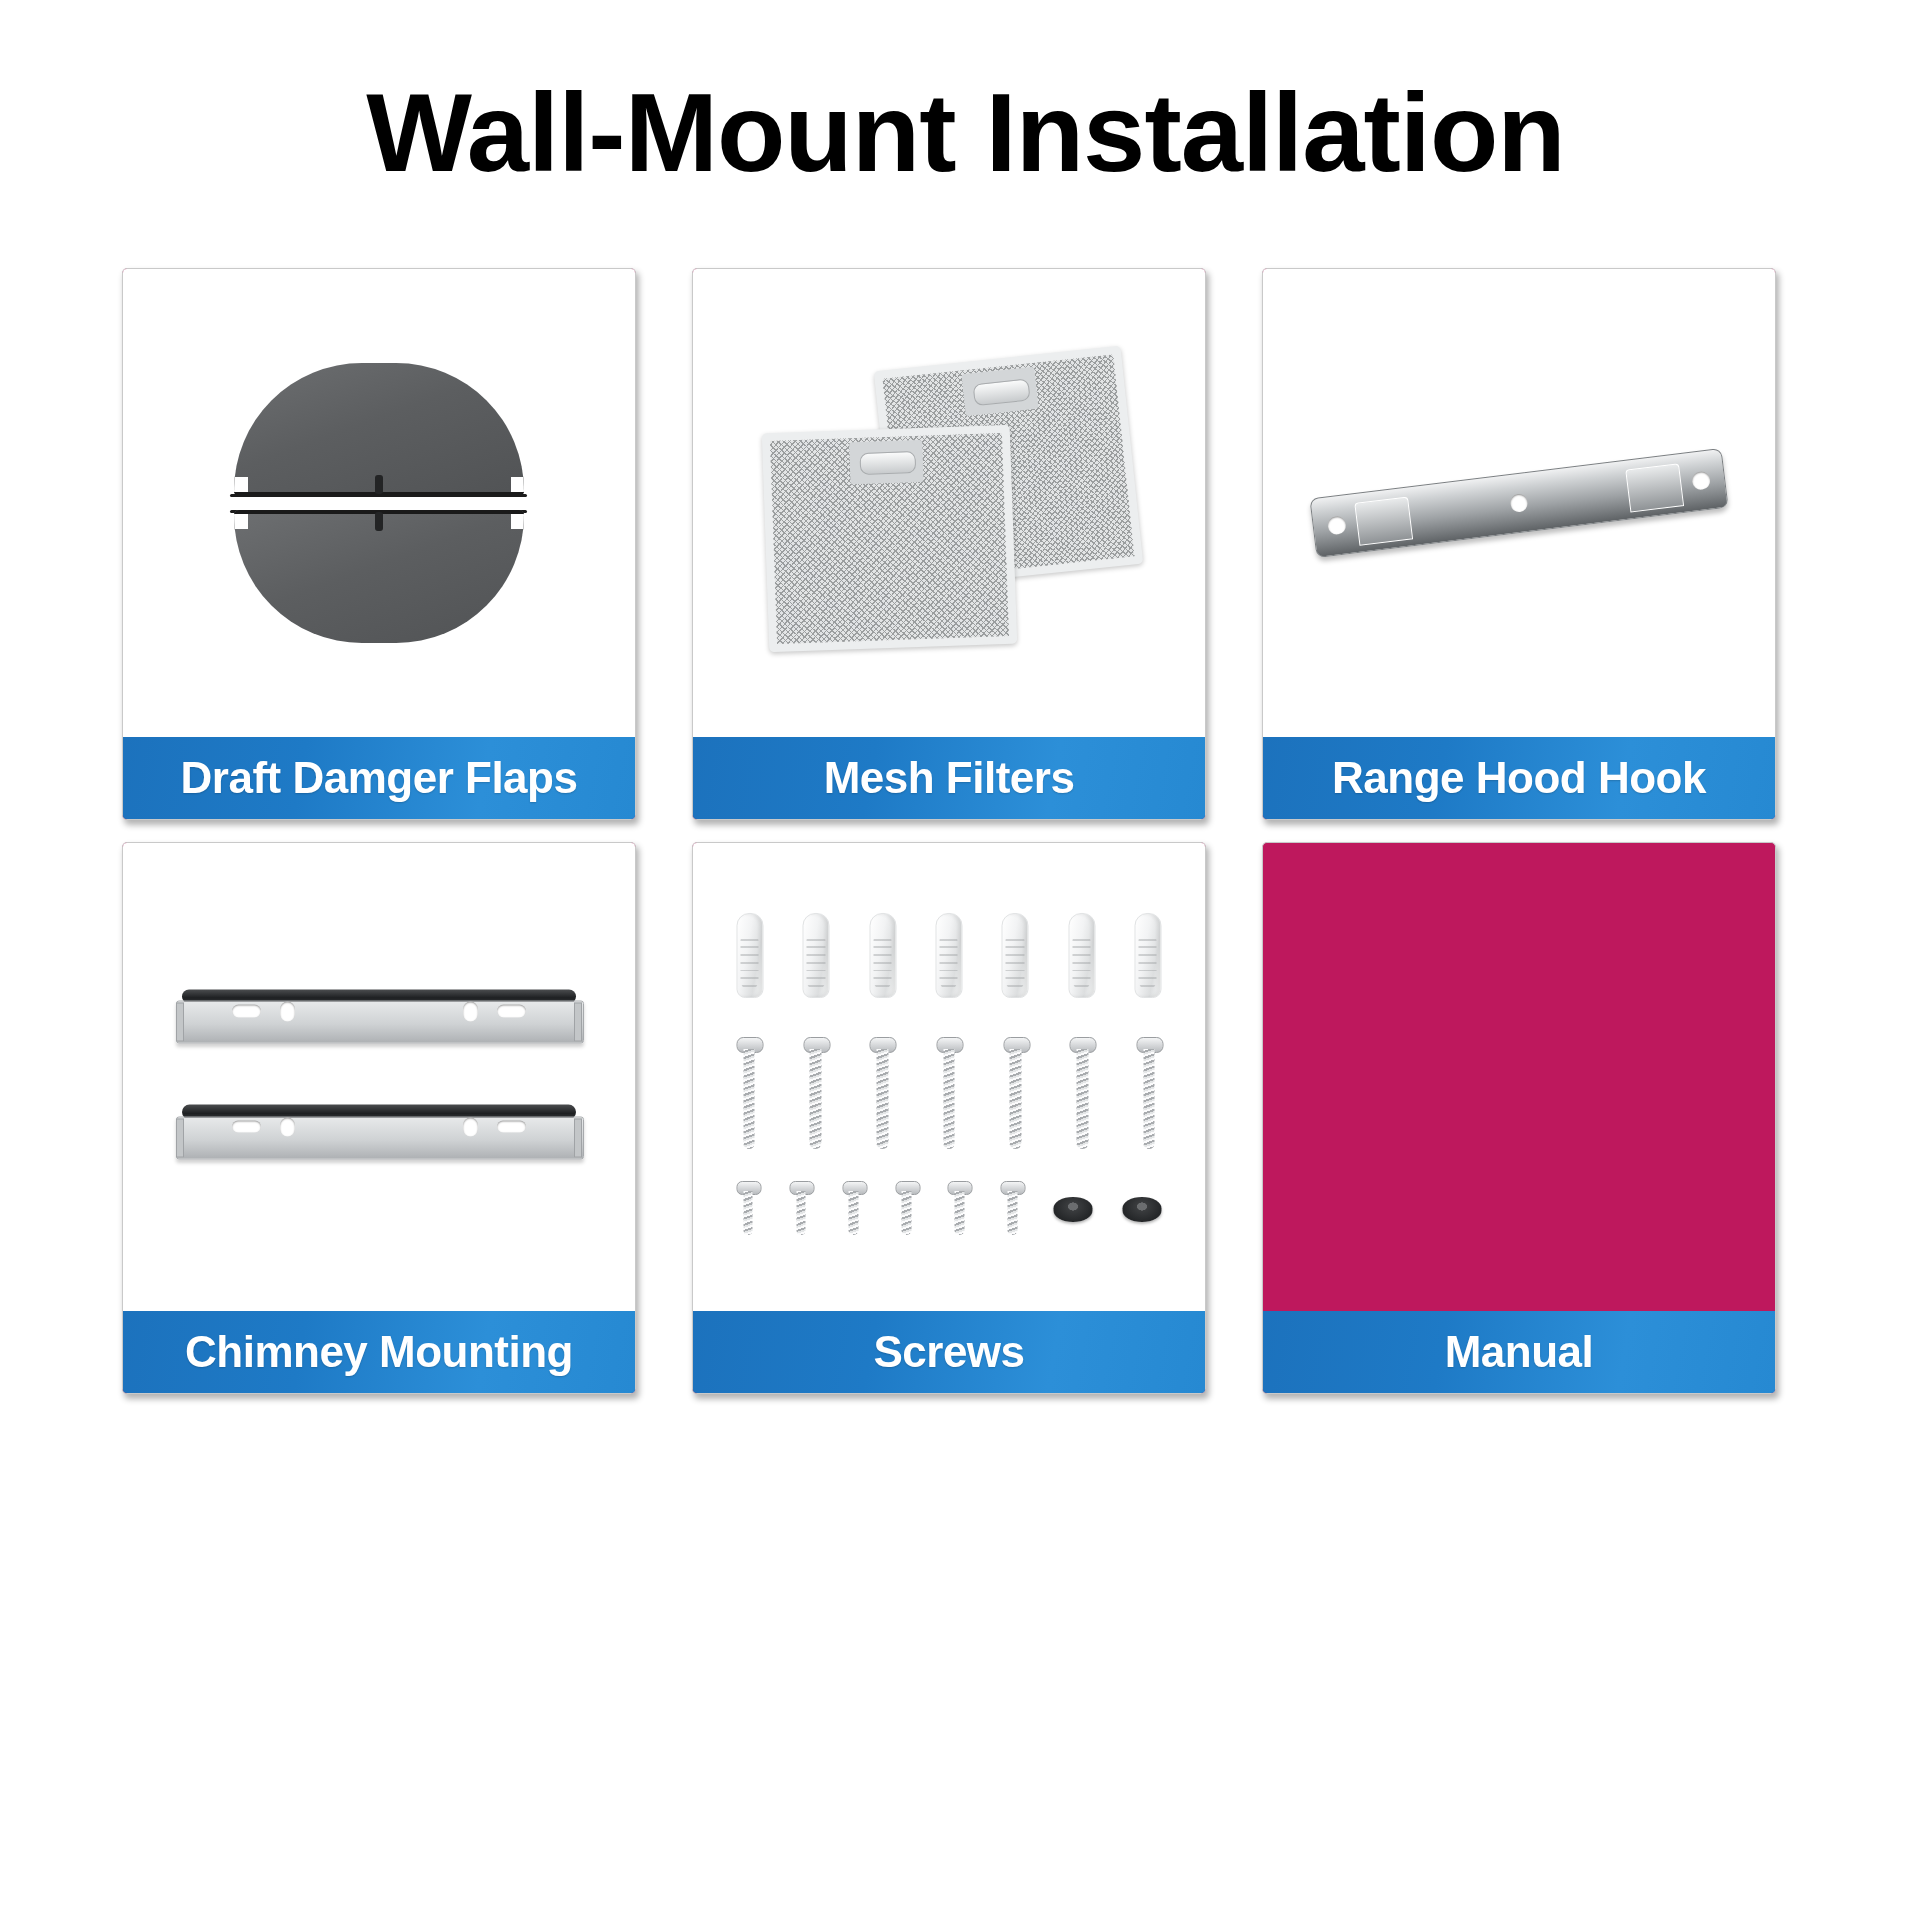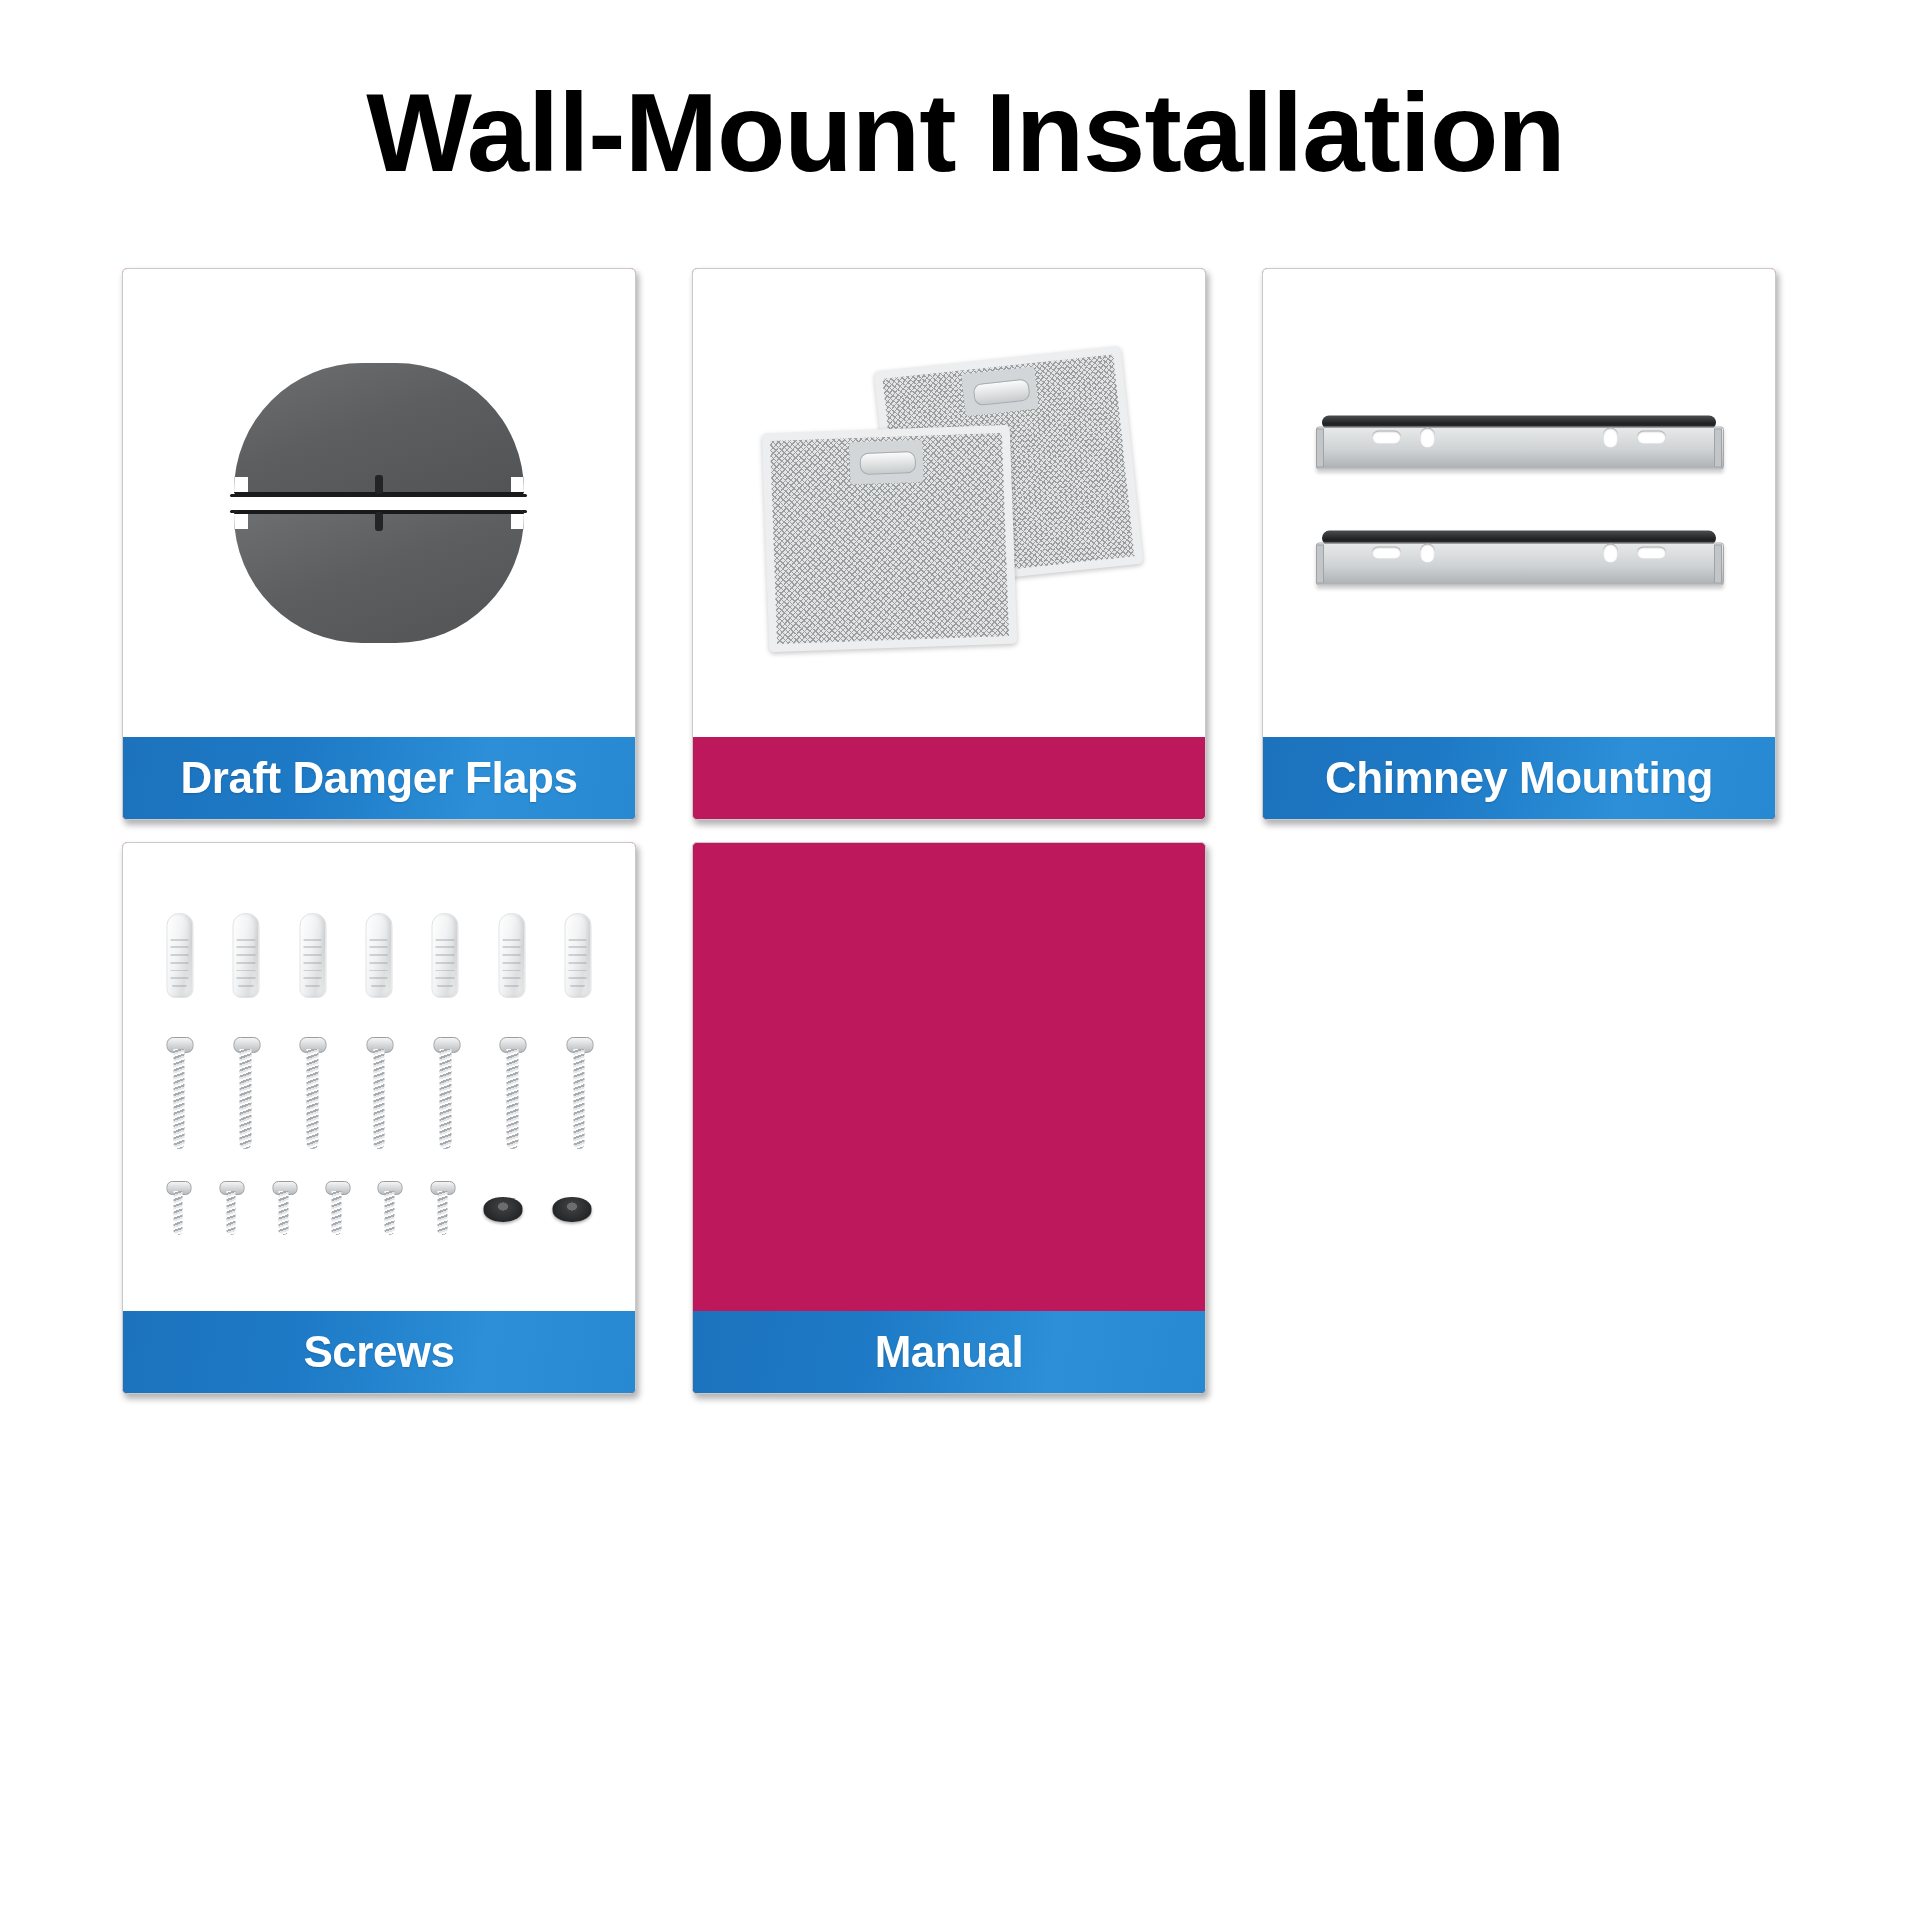--- a/index.html
+++ b/index.html
@@ -259,22 +259,36 @@
               </div>
           </div>
           <div class="filter front">
             <div class="mesh"></div>
             <div class="handle">
                 <b></b>
               </div>
           </div>
         </div>
       </div>
-    </div>
-
+      <div class="label">Mesh Filters</div>
+    </div>
+
+    <div class="card">
+      <div class="stage">
+        <div class="hook">
+          <div class="bar"></div>
+          <div class="tab t1"></div>
+          <div class="tab t2"></div>
+          <div class="hole h1"></div>
+          <div class="hole h2"></div>
+          <div class="hole h3"></div>
+        </div>
+      </div>
+      <div class="label">Range Hood Hook</div>
+    </div>
 
     <div class="card">
       <div class="stage">
         <div class="brackets">
           <div class="bracket b1">
             <div class="lip"></div>
             <div class="body"></div>
             <div class="edge el"></div>
             <div class="edge er"></div>
             <div class="slot s1"></div>

